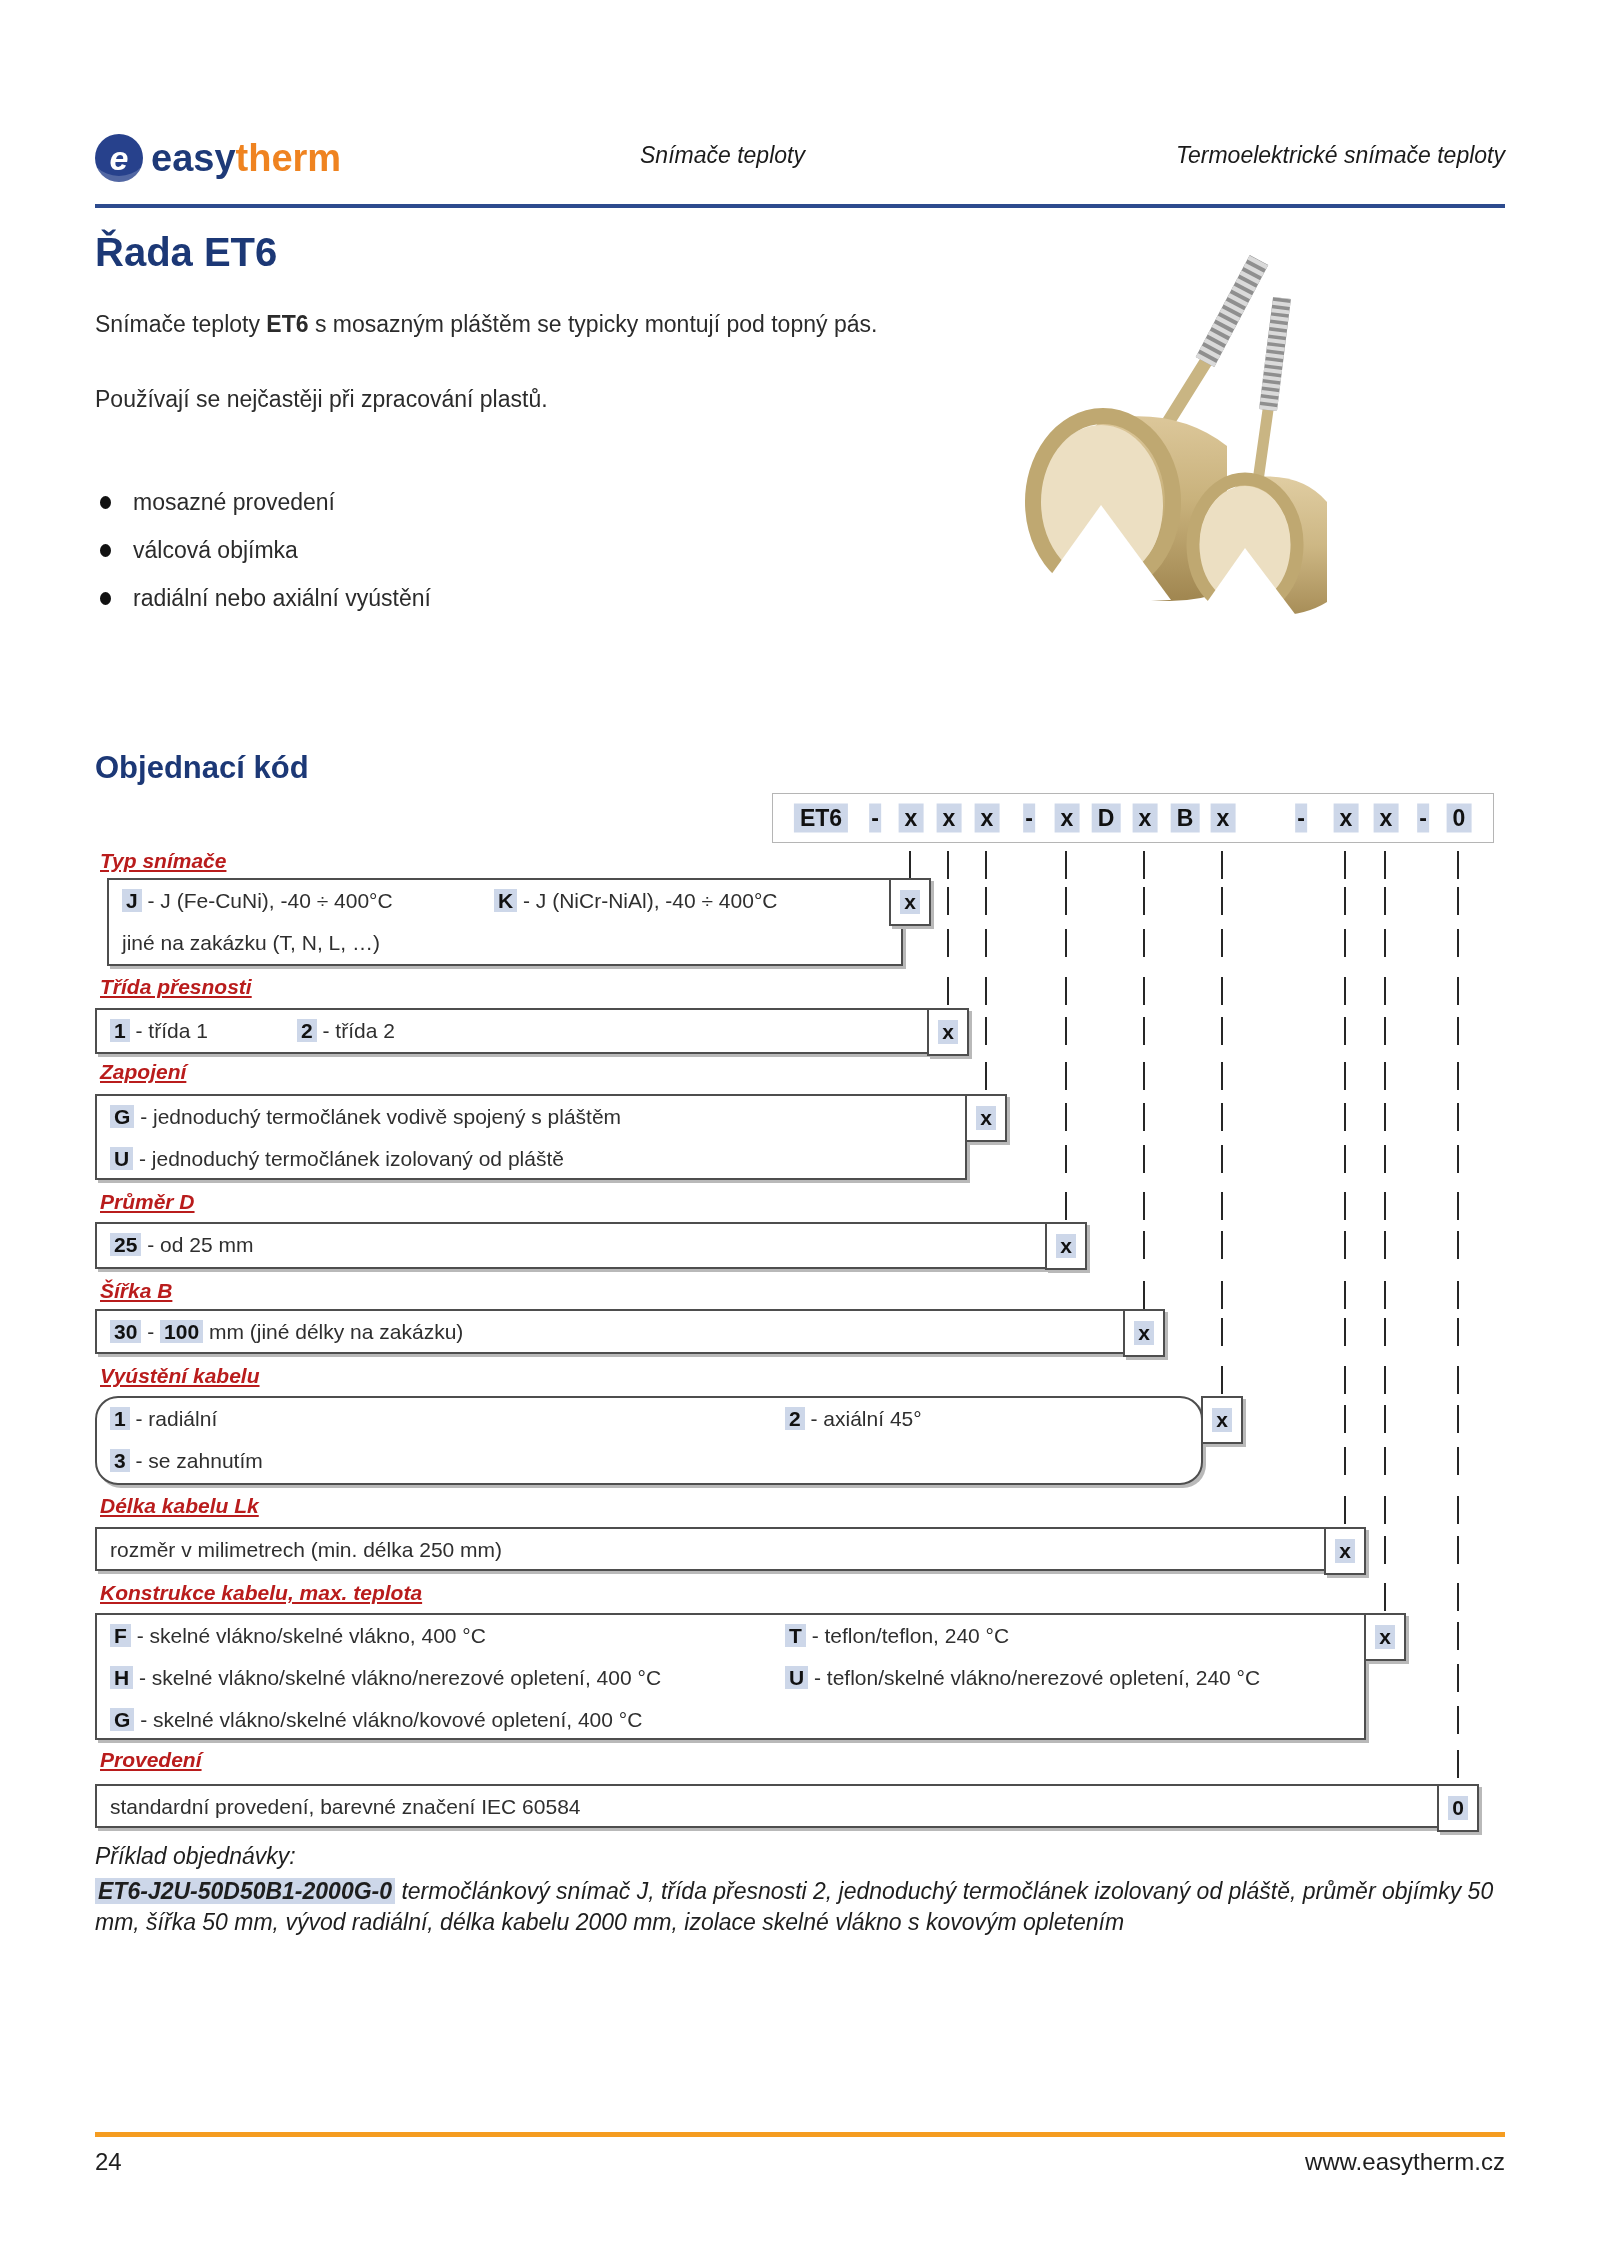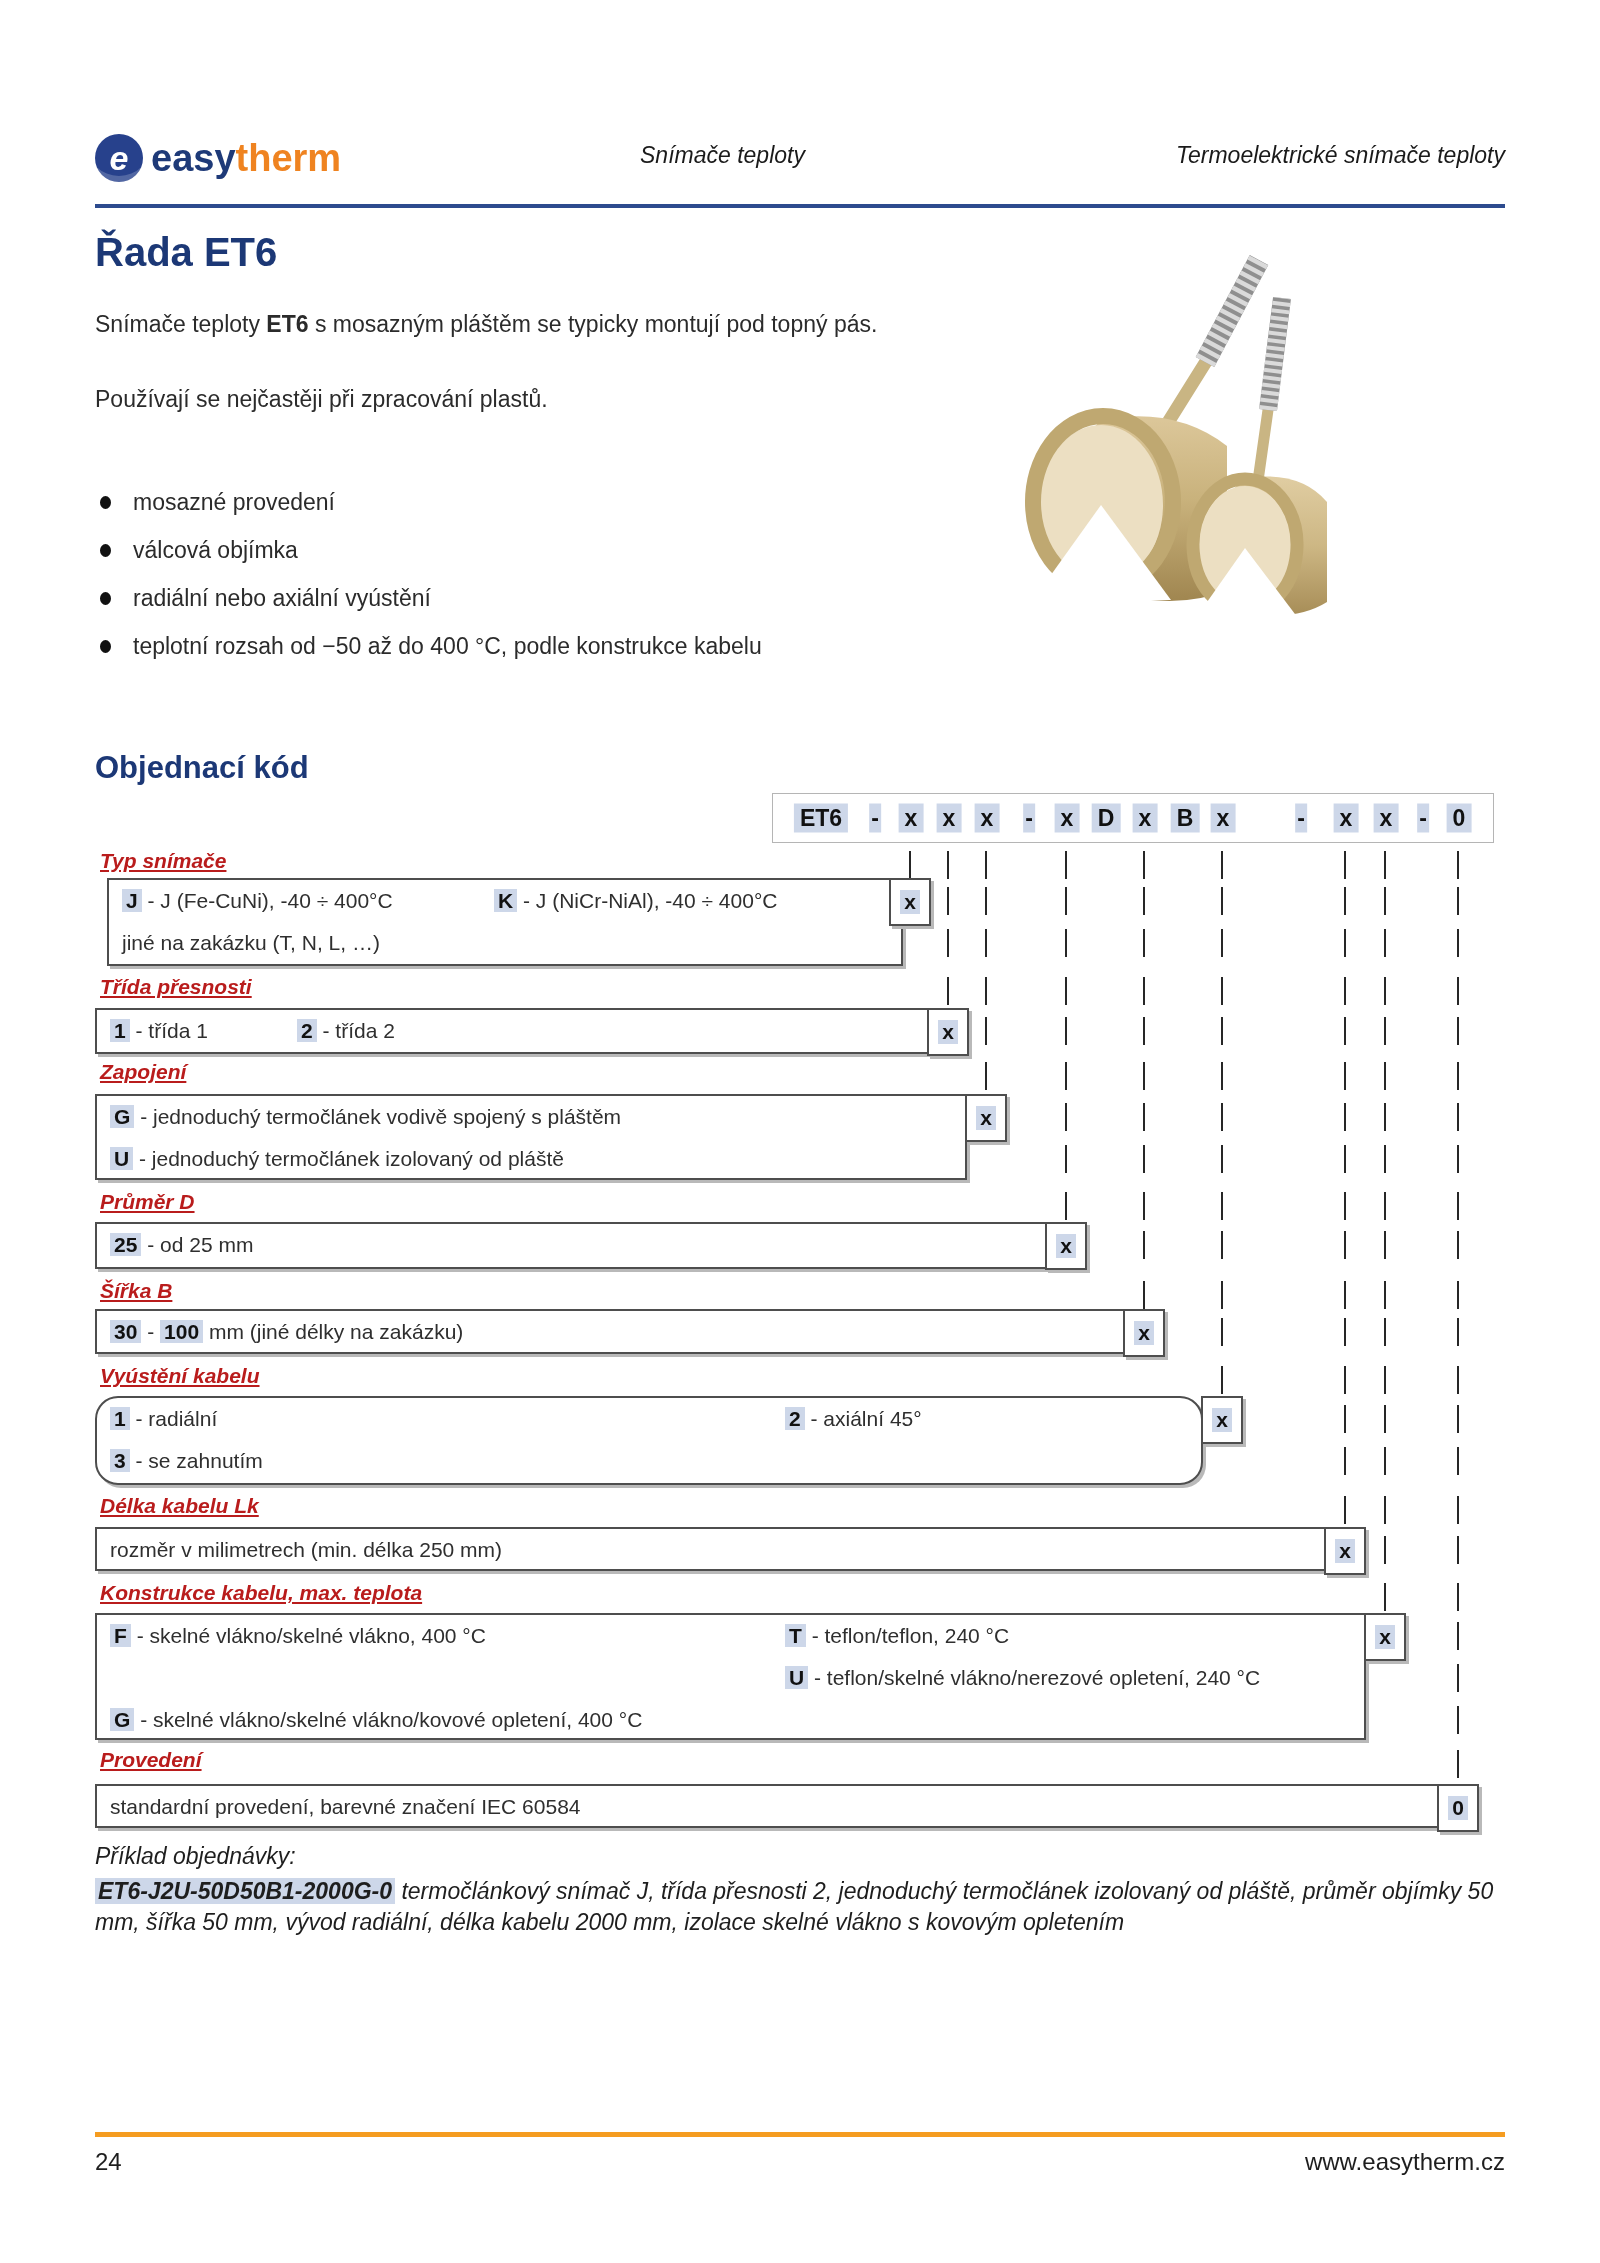--- a/index.html
+++ b/index.html
@@ -83,24 +83,20 @@
         <span class="dot"></span>
         <span>mosazné provedení</span>
       </li>
     <li>
         <span class="dot"></span>
         <span>válcová objímka</span>
       </li>
     <li>
         <span class="dot"></span>
         <span>radiální nebo axiální vyústění</span>
-      </li>
-    <li>
-        <span class="dot"></span>
-        <span>teplotní rozsah od −50 až do 400 °C, podle konstrukce kabelu</span>
       </li>
   </ul>
 
   <svg class="abs photo" width="340" height="415" viewBox="0 0 340 415">
     <defs>
       <linearGradient id="tanG" x1="0" y1="0" x2="0" y2="1">
         <stop offset="0" stop-color="#dcc79a"></stop>
           <stop offset="0.45" stop-color="#c9b27c"></stop>
           <stop offset="1" stop-color="#a08650"></stop>
       </linearGradient>
@@ -298,20 +294,21 @@
       <div class="abs bar" style="left: 1457px; top: 1536px;"></div>
       <div class="xcell" style="left: 1324px; top: 1527px;">
         <span class="hl">x</span>
       </div>
       <div class="sec-title" style="left: 100px; top: 1581px;">Konstrukce kabelu, max. teplota</div>
       <div class="abs bar" style="left: 1384px; top: 1583px;"></div>
       <div class="abs bar" style="left: 1457px; top: 1583px;"></div>
       <div class="rowbox" style="left: 95px; top: 1613px; width: 1271px; height: 127px;">
         <span class="opt" style="left: 13px; top: 7px;"><span class="hl">F</span><span> - skelné vlákno/skelné vlákno, 400 °C</span></span>
         <span class="opt" style="left: 688px; top: 7px;"><span class="hl">T</span><span> - teflon/teflon, 240 °C</span></span>
+        <span class="opt" style="left: 13px; top: 49px;"><span class="hl">H</span><span> - skelné vlákno/skelné vlákno/nerezové opletení, 400 °C</span></span>
         <span class="opt" style="left: 688px; top: 49px;"><span class="hl">U</span><span> - teflon/skelné vlákno/nerezové opletení, 240 °C</span></span>
         <span class="opt" style="left: 13px; top: 91px;"><span class="hl">G</span><span> - skelné vlákno/skelné vlákno/kovové opletení, 400 °C</span></span>
       </div>
       <div class="abs bar" style="left: 1457px; top: 1622px;"></div>
       <div class="abs bar" style="left: 1457px; top: 1664px;"></div>
       <div class="abs bar" style="left: 1457px; top: 1706px;"></div>
       <div class="xcell" style="left: 1364px; top: 1613px;">
         <span class="hl">x</span>
       </div>
       <div class="sec-title" style="left: 100px; top: 1748px;">Provedení</div>

